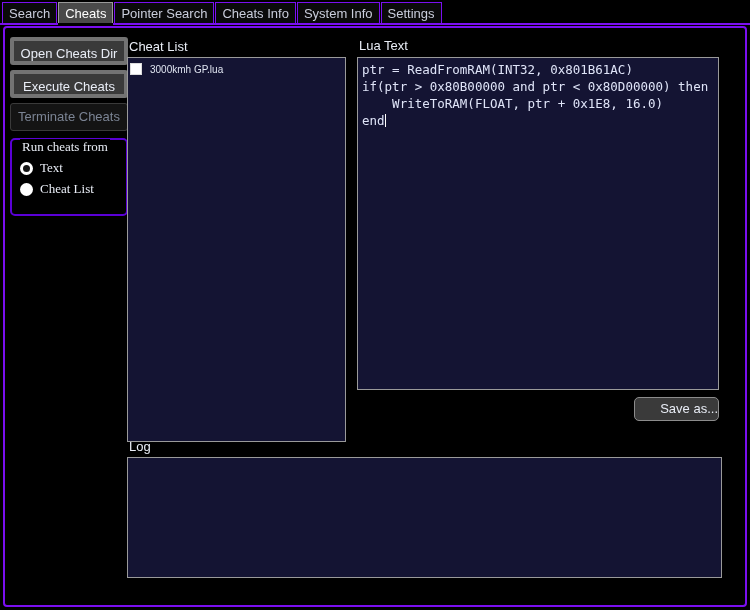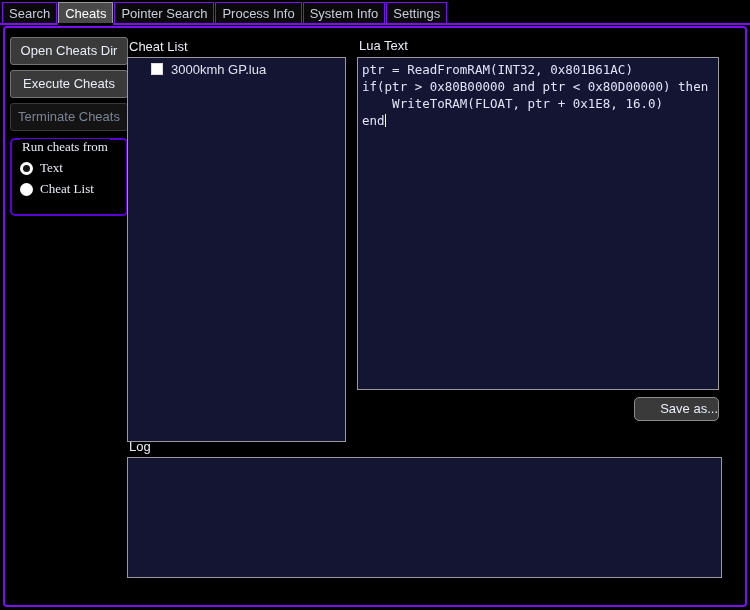--- a/index.html
+++ b/index.html
@@ -77,21 +77,21 @@
     box-sizing: border-box;
   }
 
   
   .sbtn {
     position: absolute;
     left: 5px;
     width: 118px;
     height: 28px;
     background: #3a3a3a;
-    border: 1px solid #737373;
+    border: 4px solid #737373;
     border-radius: 3px;
     color: #e9edf6;
     font-size: 13px;
     text-align: center;
     line-height: 26px;
     box-sizing: border-box;
     padding: 0;
     font-family: "Liberation Sans", sans-serif;
   }
   .sbtn.disabled {
@@ -179,22 +179,22 @@
   
   #cheatlist-items {
     position: absolute;
     left: 0; top: 2px;
     width: 100%;
   }
   .cl-item {
     display: flex;
     align-items: center;
     height: 18px;
-    padding-left: 23px;
-    font-size: 13px;
+    padding-left: 2px;
+    font-size: 10px;
     color: #dfe4f0;
   }
   .cl-check {
     width: 12px; height: 12px;
     background: #ffffff;
     border: 1px solid #dcdcdc;
     box-sizing: border-box;
     margin-right: 8px;
     flex: none;
   }
@@ -241,21 +241,21 @@
   }
 </style>
 </head>
 <body>
 
 <div id="tabbar">
   <div id="tabstrip">
     <div class="tab">Search</div>
     <div class="tab active">Cheats</div>
     <div class="tab">Pointer Search</div>
-    <div class="tab">Process Info</div>
+    <div class="tab">Cheats Info</div>
     <div class="tab">System Info</div>
     <div class="tab">Settings</div>
   </div>
   <div id="tab-underline"></div>
   <div id="tab-underline-gap" style="left: 58.2031px; width: 55.2031px;"></div>
 </div>
 
 <div id="frame">
 
   <button class="sbtn" id="btn-open">Open Cheats Dir</button>

